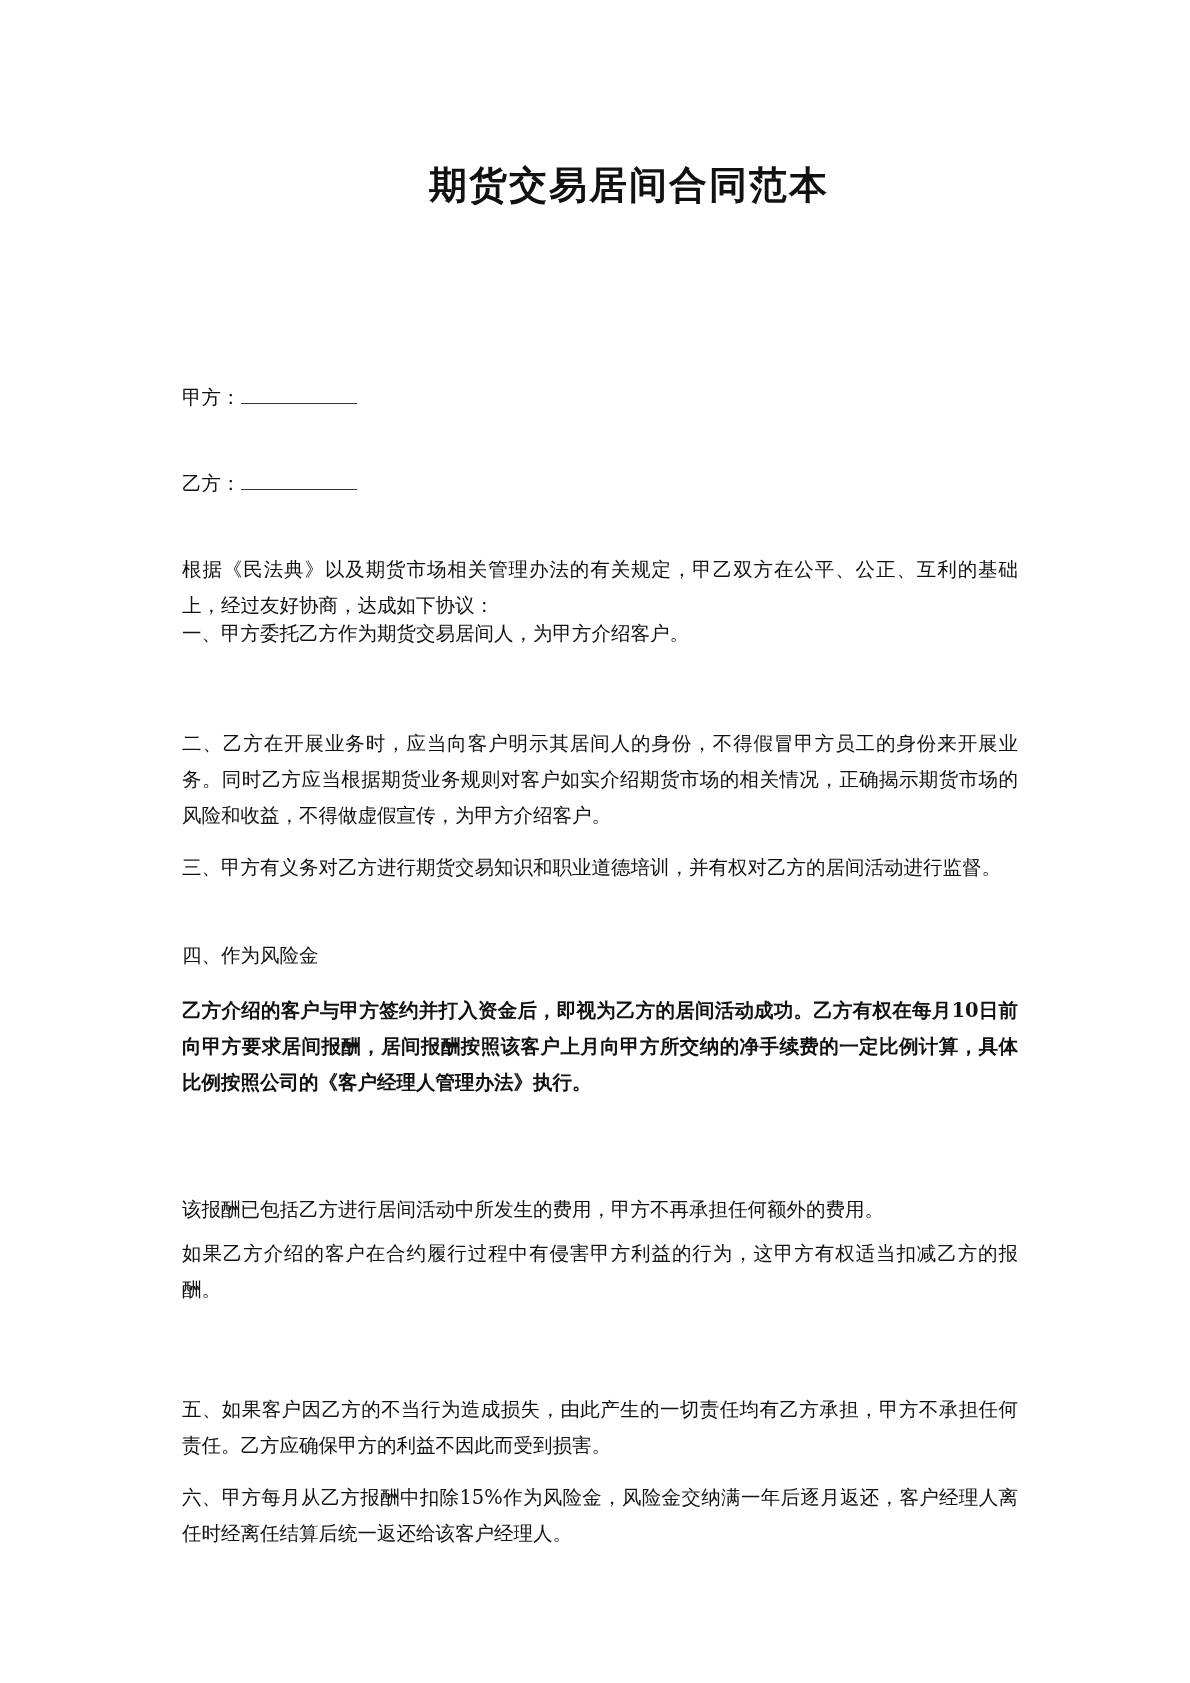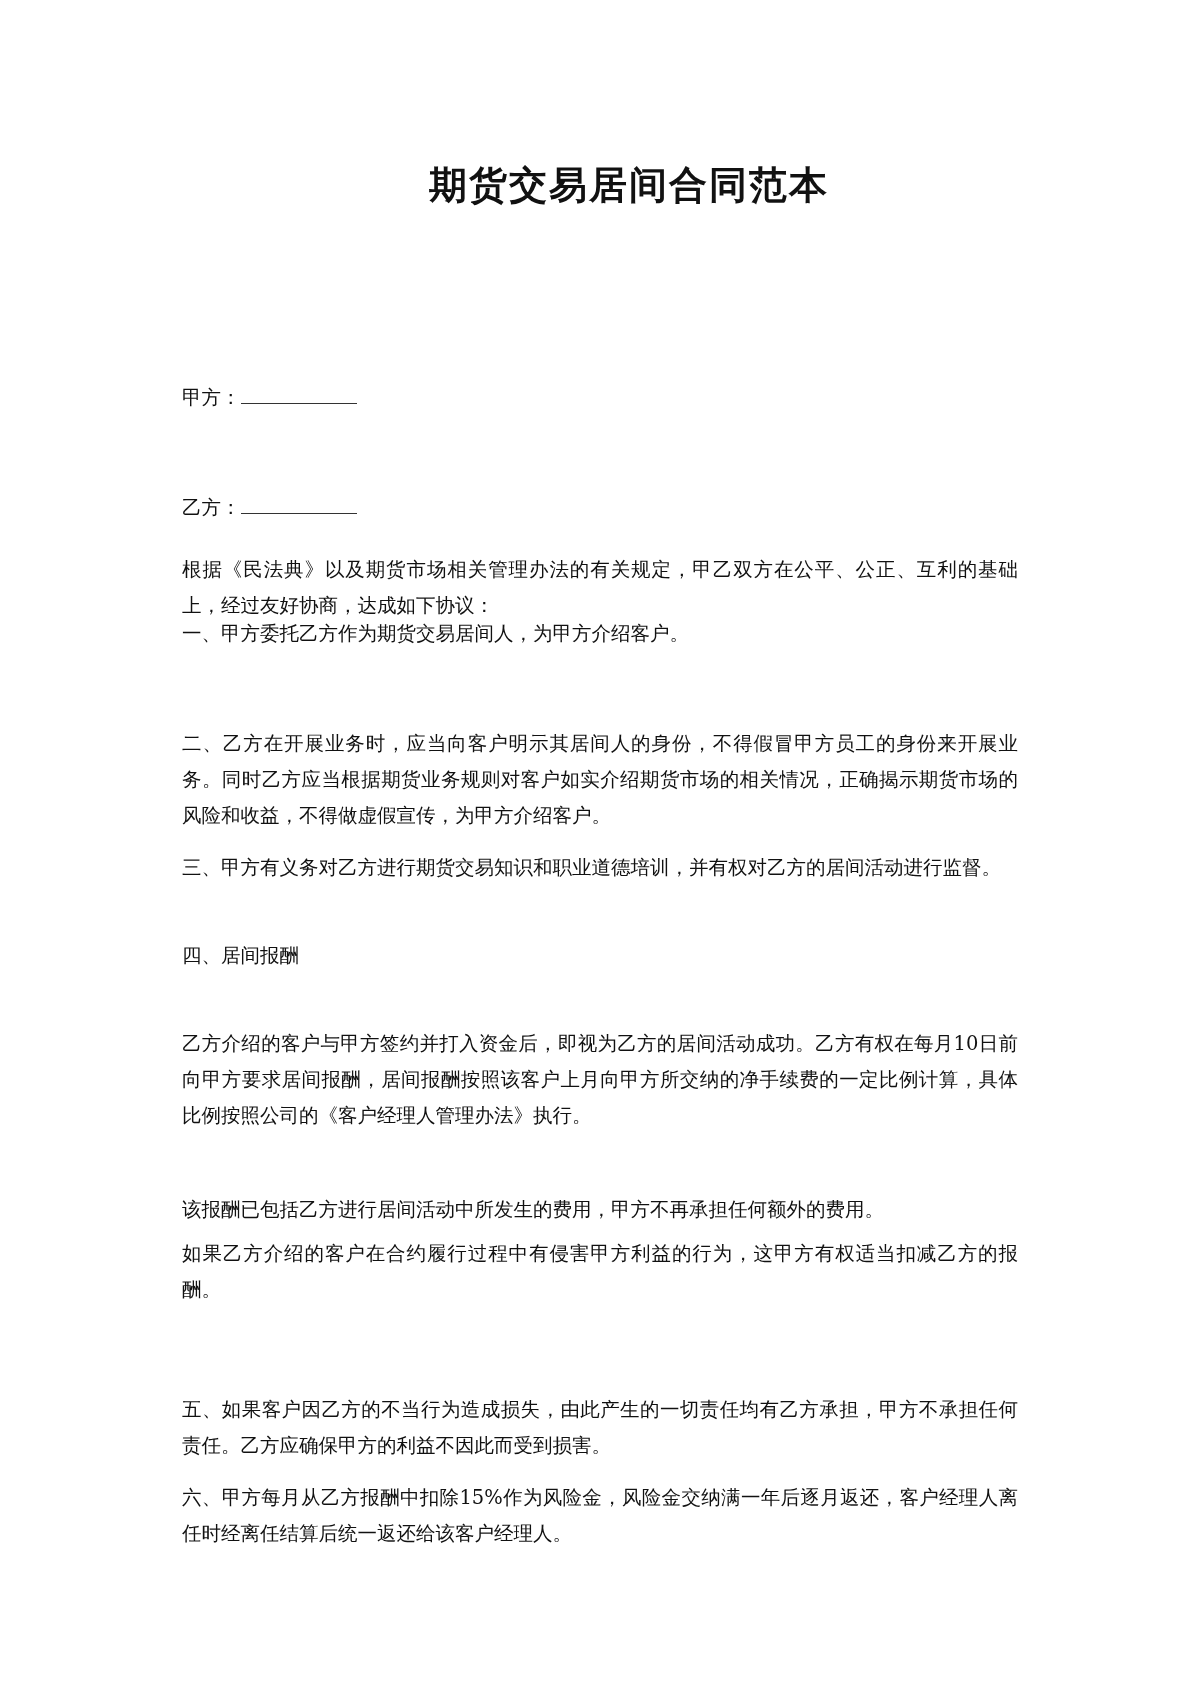--- a/index.html
+++ b/index.html
@@ -15,26 +15,26 @@
   </style>
 </head>
 <body>
 
 <div class="title">期货交易居间合同范本</div>
 
 <div class="party" style="top:384px;">
   <span>甲方：</span><span class="blank"></span>
 </div>
 
-<div class="party" style="top:470px;margin-top:24px;">
+<div class="party" style="top:470px;">
   <span>乙方：</span><span class="blank"></span>
 </div>
 
 <p class="p" style="top:552px;">根据《民法典》以及期货市场相关管理办法的有关规定，甲乙双方在公平、公正、互利的基础上，经过友好协商，达成如下协议：</p>
 <p class="p" style="top:616px;">一、甲方委托乙方作为期货交易居间人，为甲方介绍客户。</p>
 <p class="p" style="top:726px;">二、乙方在开展业务时，应当向客户明示其居间人的身份，不得假冒甲方员工的身份来开展业务。同时乙方应当根据期货业务规则对客户如实介绍期货市场的相关情况，正确揭示期货市场的风险和收益，不得做虚假宣传，为甲方介绍客户。</p>
 <p class="p" style="top:850px;">三、甲方有义务对乙方进行期货交易知识和职业道德培训，并有权对乙方的居间活动进行监督。</p>
-<p class="p" style="top:938px;">四、居间报酬</p>
-<p class="p" style="top:1026px;">乙方介绍的客户与甲方签约并打入资金后，即视为乙方的居间活动成功。乙方有权在每月10日前向甲方要求居间报酬，居间报酬按照该客户上月向甲方所交纳的净手续费的一定比例计算，具体比例按照公司的《客户经理人管理办法》执行。</p>
+<p class="p" style="top:938px;">四、作为风险金</p>
+<p class="p" style="top:993px;font-weight:bold;">乙方介绍的客户与甲方签约并打入资金后，即视为乙方的居间活动成功。乙方有权在每月10日前向甲方要求居间报酬，居间报酬按照该客户上月向甲方所交纳的净手续费的一定比例计算，具体比例按照公司的《客户经理人管理办法》执行。</p>
 <p class="p" style="top:1192px;">该报酬已包括乙方进行居间活动中所发生的费用，甲方不再承担任何额外的费用。</p>
 <p class="p" style="top:1236px;">如果乙方介绍的客户在合约履行过程中有侵害甲方利益的行为，这甲方有权适当扣减乙方的报酬。</p>
 <p class="p" style="top:1392px;">五、如果客户因乙方的不当行为造成损失，由此产生的一切责任均有乙方承担，甲方不承担任何责任。乙方应确保甲方的利益不因此而受到损害。</p>
 <p class="p" style="top:1480px;">六、甲方每月从乙方报酬中扣除15%作为风险金，风险金交纳满一年后逐月返还，客户经理人离任时经离任结算后统一返还给该客户经理人。</p>
 
 </body></html>

